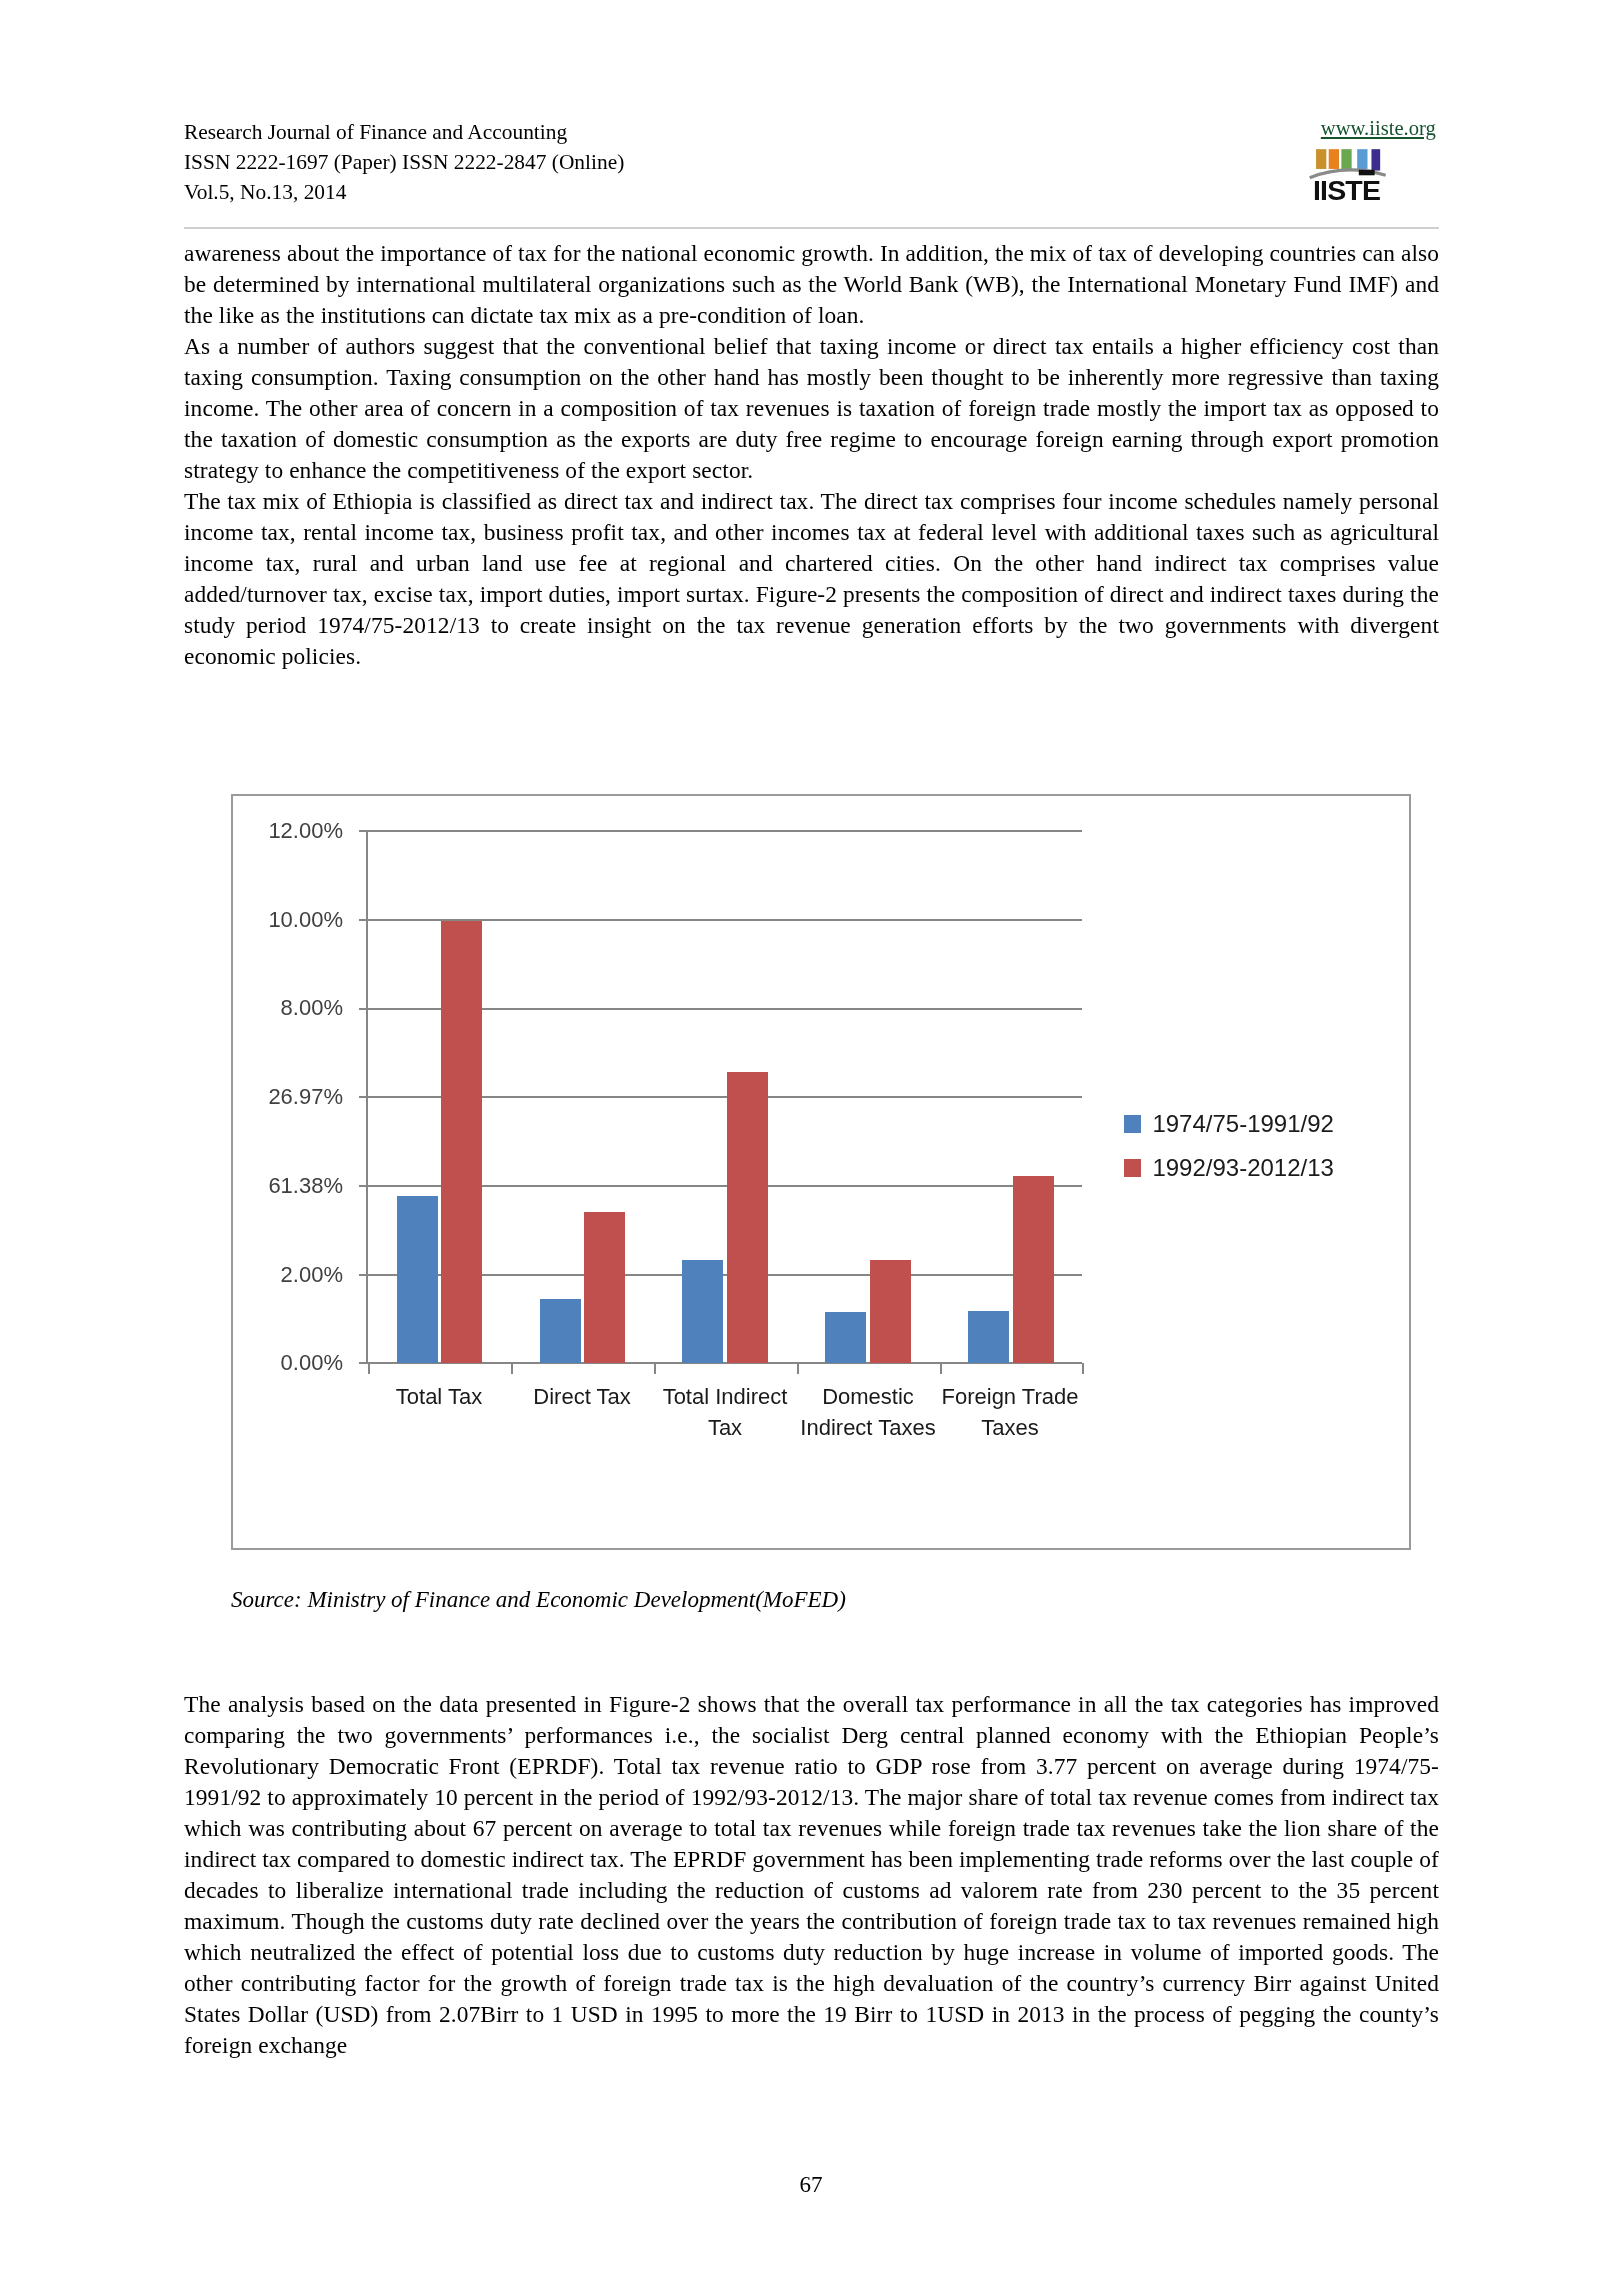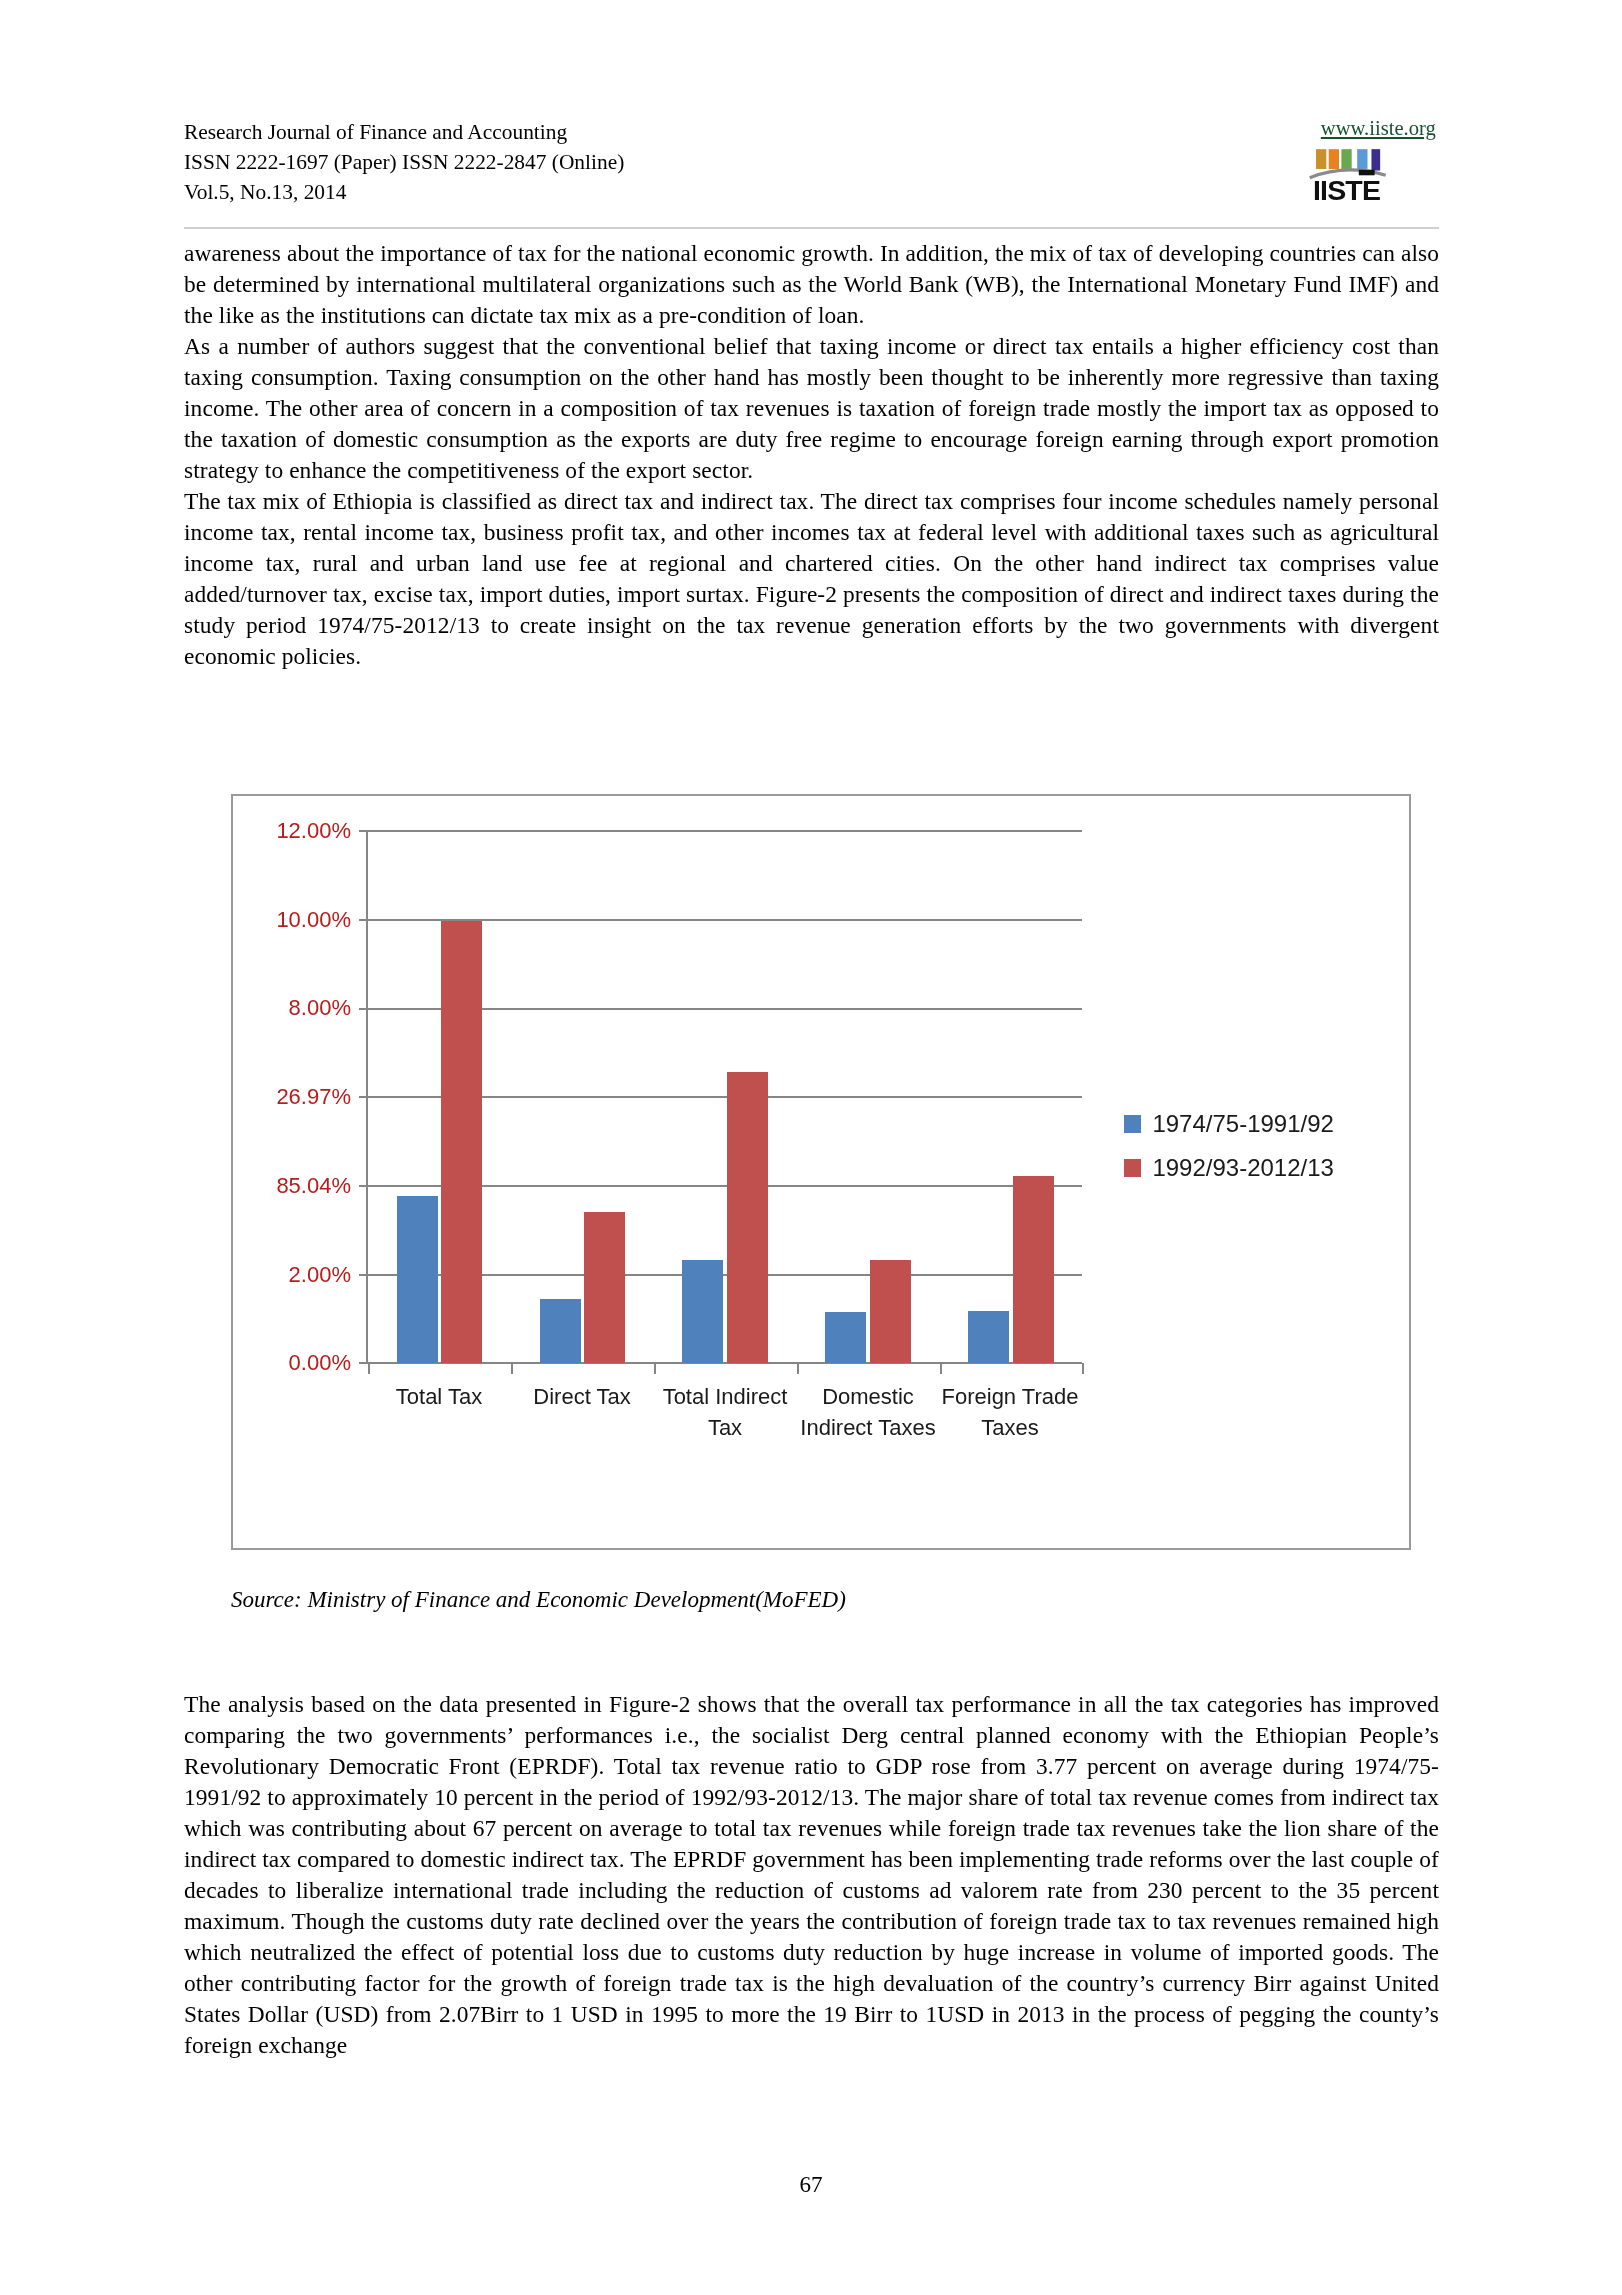--- a/index.html
+++ b/index.html
@@ -126,24 +126,24 @@
   .ytick {
     position: absolute;
     left: -9.5px;
     width: 9.5px;
     height: 1.6px;
     background: #868686;
   }
   .ylabel {
     position: absolute;
     right: 100%;
-    margin-right: 17px;
+    margin-right: 25px;
     transform: translateY(-50%);
     font-size: 22px;
-    color: #b91c1c;
+    color: #404040;
     white-space: nowrap;
     font-family: "Liberation Sans", sans-serif;
   }
   .xtick {
     position: absolute;
     bottom: -11px;
     width: 1.6px;
     height: 11px;
     background: #868686;
   }
@@ -262,21 +262,21 @@
       <div class="plot" id="plot-area">
         <div class="axis-line"></div>
       <div class="gridline" style="top: 531px;"></div>
           <div class="ytick" style="top: 531px;"></div>
           <div class="ylabel" style="top: 532px;">0.00%</div>
           <div class="gridline" style="top: 443px;"></div>
           <div class="ytick" style="top: 443px;"></div>
           <div class="ylabel" style="top: 444px;">2.00%</div>
           <div class="gridline" style="top: 354px;"></div>
           <div class="ytick" style="top: 354px;"></div>
-          <div class="ylabel" style="top: 355px;">85.04%</div>
+          <div class="ylabel" style="top: 355px;">61.38%</div>
           <div class="gridline" style="top: 265px;"></div>
           <div class="ytick" style="top: 265px;"></div>
           <div class="ylabel" style="top: 266px;">26.97%</div>
           <div class="gridline" style="top: 177px;"></div>
           <div class="ytick" style="top: 177px;"></div>
           <div class="ylabel" style="top: 177px;">8.00%</div>
           <div class="gridline" style="top: 88px;"></div>
           <div class="ytick" style="top: 88px;"></div>
           <div class="ylabel" style="top: 89px;">10.00%</div>
           <div class="gridline" style="top: -0.8px;"></div>

